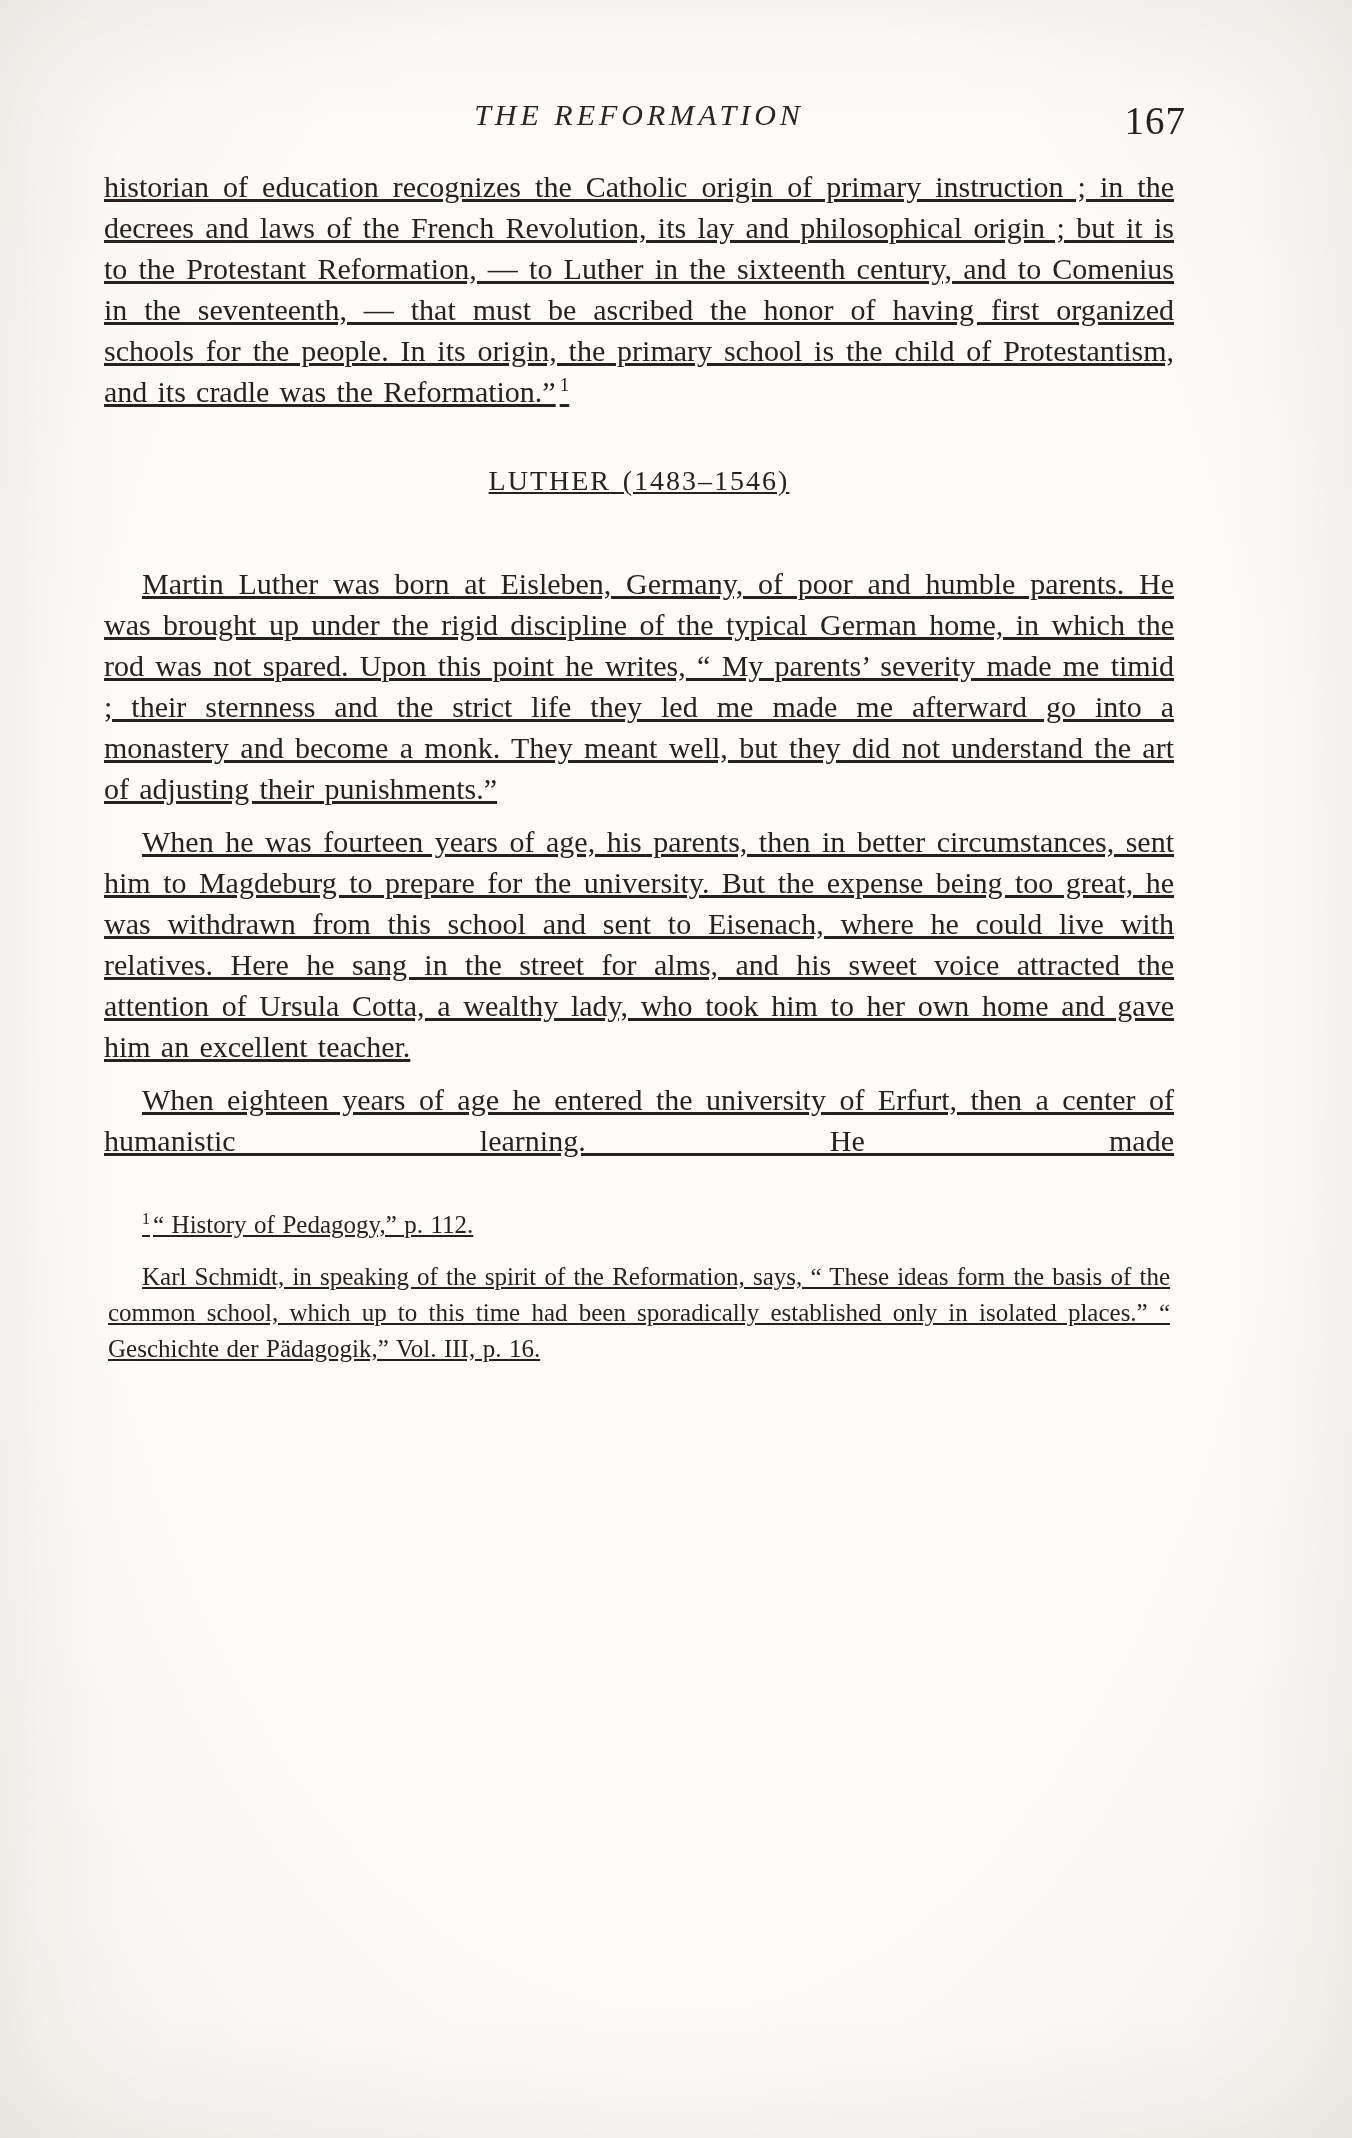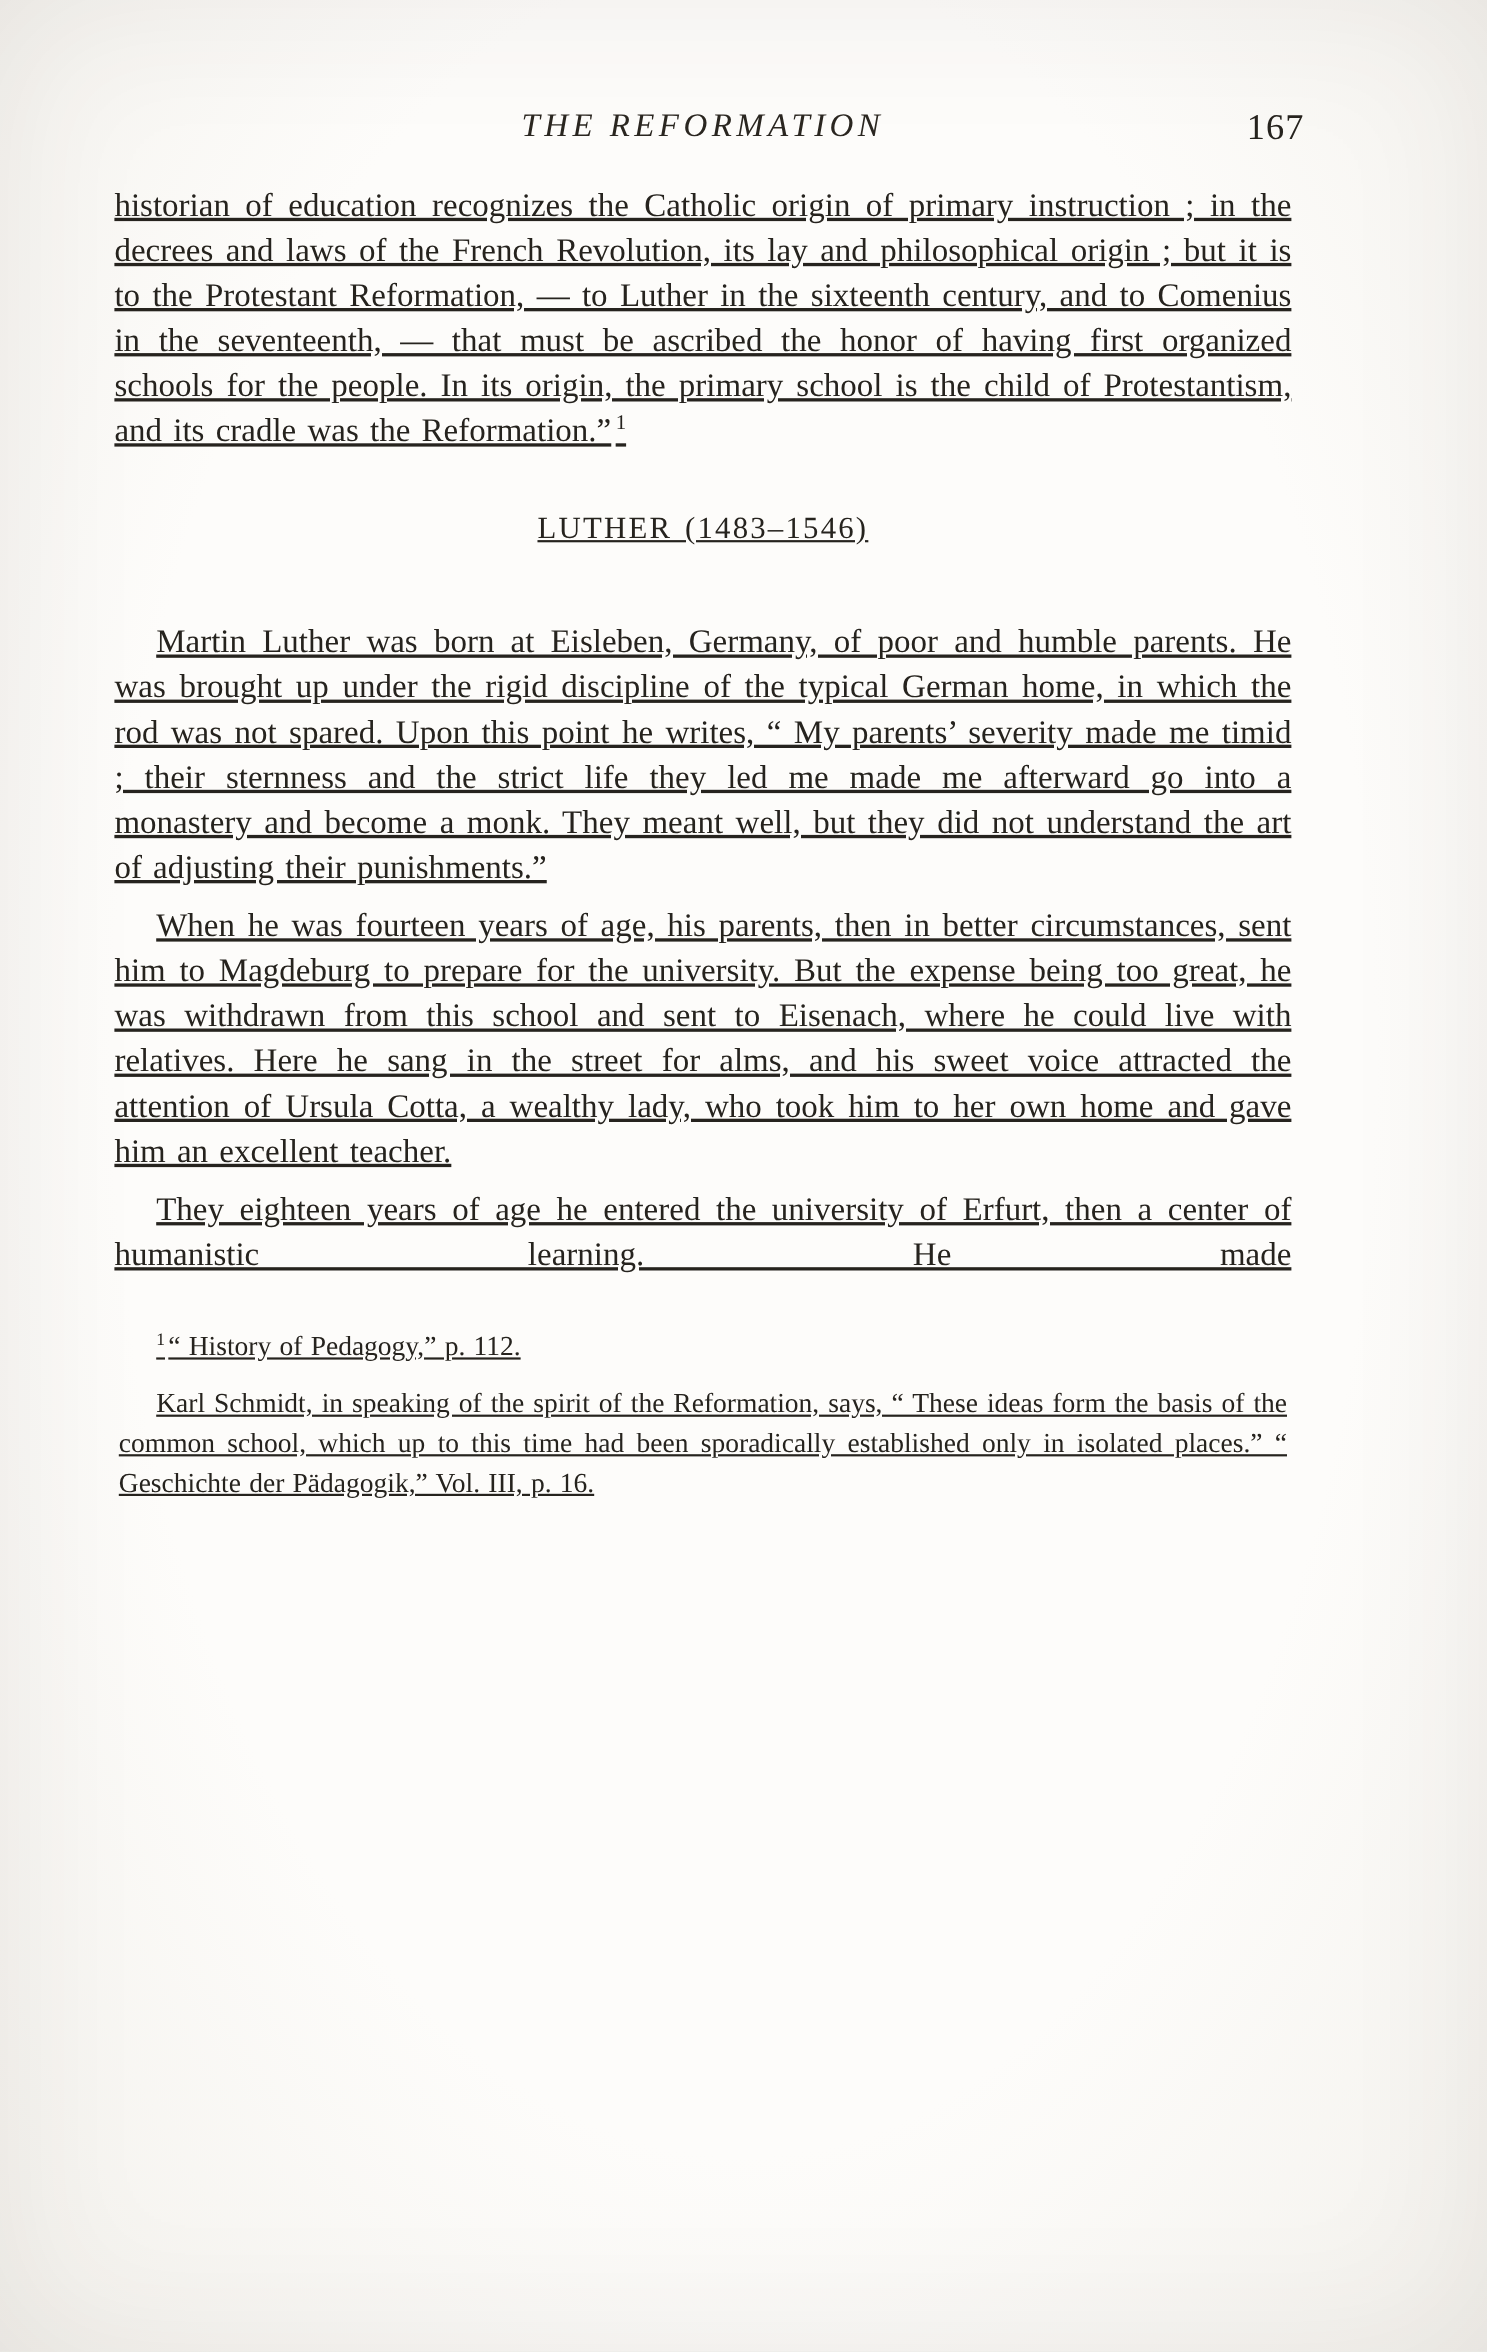--- a/index.html
+++ b/index.html
@@ -34,21 +34,21 @@
     text-align: center;
     font-style: italic;
     font-size: 30px;
     letter-spacing: 4px;
     color: #2a2620;
   }
   .page-number {
     position: absolute;
     right: 0;
     top: 0;
-    font-size: 33px;
+    font-size: 39px;
     letter-spacing: 1px;
     color: #26231e;
   }
   .text-block {
     font-size: 30px;
     line-height: 41px;
     text-align: justify;
     word-spacing: 0.09em;
   }
   .para {
@@ -106,21 +106,21 @@
   <main class="text-block">
 
     <p class="para"><span>historian of education recognizes the Catholic origin of primary instruction ; in the decrees and laws of the French Revolution, its lay and philosophical origin ; but it is to the Protestant Reformation, — to Luther in the sixteenth century, and to Comenius in the seventeenth, — that must be ascribed the honor of having first organized schools for the people.  In its origin, the primary school is the child of Protestantism, and its cradle was the Reformation.”</span><sup class="fn-ref">1</sup></p>
 
     <h2 class="section-heading">LUTHER (1483–1546)</h2>
 
     <p class="para indent">Martin Luther was born at Eisleben, Germany, of poor and humble parents.  He was brought up under the rigid discipline of the typical German home, in which the rod was not spared.  Upon this point he writes, “ My parents’ severity made me timid ; their sternness and the strict life they led me made me afterward go into a monastery and become a monk.  They meant well, but they did not understand the art of adjusting their punishments.”</p>
 
     <p class="para indent">When he was fourteen years of age, his parents, then in better circumstances, sent him to Magdeburg to prepare for the university.  But the expense being too great, he was withdrawn from this school and sent to Eisenach, where he could live with relatives.  Here he sang in the street for alms, and his sweet voice attracted the attention of Ursula Cotta, a wealthy lady, who took him to her own home and gave him an excellent teacher.</p>
 
-    <p class="para indent last-justified">They eighteen years of age he entered the university of Erfurt, then a center of humanistic learning.  He made</p>
+    <p class="para indent last-justified">When eighteen years of age he entered the university of Erfurt, then a center of humanistic learning.  He made</p>
 
   </main>
 
   <footer class="footnotes">
 
     <p class="footnote indent"><sup class="fn-ref">1</sup><span>“ History of Pedagogy,” p. 112.</span></p>
 
     <p class="footnote indent">Karl Schmidt, in speaking of the spirit of the Reformation, says, “ These ideas form the basis of the common school, which up to this time had been sporadically established only in isolated places.”  “ Geschichte der Pädagogik,” Vol. III, p. 16.</p>
 
   </footer>

